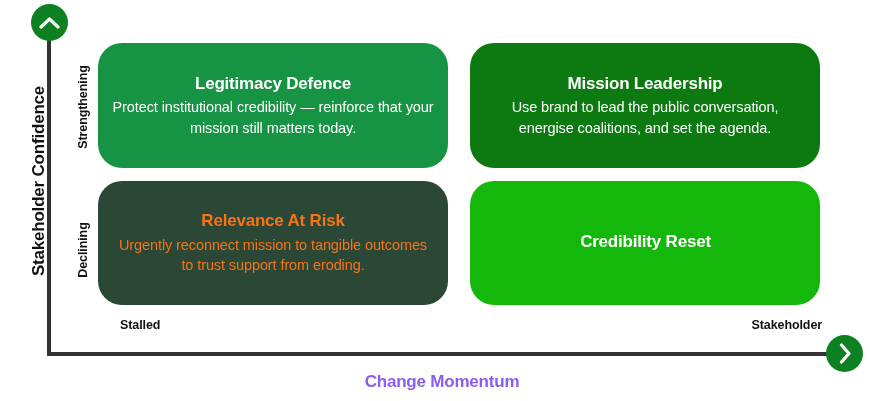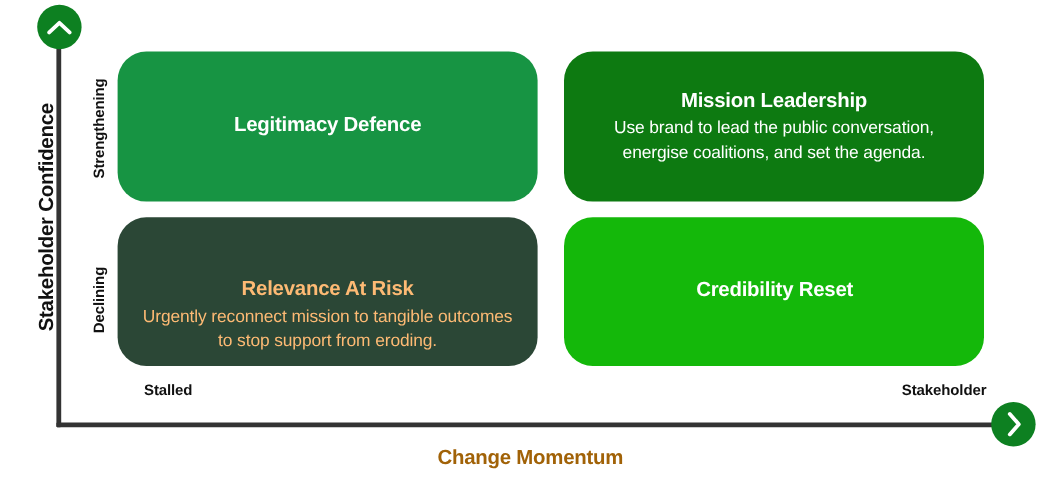--- a/index.html
+++ b/index.html
@@ -95,21 +95,21 @@
   .x-axis-cap svg { display: block; }
 
   .x-axis-title {
     position: absolute;
     left: 47px;
     top: 372px;
     width: 790px;
     text-align: center;
     font-size: 17px;
     font-weight: bold;
-    color: #a16207;
+    color: #8b5cf6;
     letter-spacing: -0.2px;
   }
 
   .x-tick {
     position: absolute;
     top: 318px;
     font-size: 12.5px;
     font-weight: bold;
     color: #111111;
     white-space: nowrap;
@@ -177,29 +177,30 @@
         <path d="M3.5 2 L11 10.5 L3.5 19" fill="none" stroke="#ffffff" stroke-width="3.2" stroke-linecap="round" stroke-linejoin="round"></path>
       </svg>
     </span>
   </div>
   <div class="x-axis-title">Change Momentum</div>
   <div class="x-tick x-tick-left">Stalled</div>
   <div class="x-tick x-tick-right">Stakeholder</div>
 
   <div class="quadrant" id="q-top-left" style="background: rgb(23, 148, 67); color: rgb(255, 255, 255);">
     <div class="q-title">Legitimacy Defence</div>
+    <div class="q-desc">Protect institutional credibility — reinforce that your mission still matters today.</div>
   </div>
 
   <div class="quadrant" id="q-top-right" style="background: rgb(13, 122, 17); color: rgb(255, 255, 255);">
     <div class="q-title">Mission Leadership</div>
     <div class="q-desc">Use brand to lead the public conversation, energise coalitions, and set the agenda.</div>
   </div>
 
-  <div class="quadrant" id="q-bottom-left" style="background: rgb(43, 71, 54); color: #fdba74; justify-content: flex-end;">
+  <div class="quadrant" id="q-bottom-left" style="background: rgb(43, 71, 54); color: #f97316;">
     <div class="q-title">Relevance At Risk</div>
-    <div class="q-desc">Urgently reconnect mission to tangible outcomes to stop support from eroding.</div>
+    <div class="q-desc">Urgently reconnect mission to tangible outcomes to trust support from eroding.</div>
   </div>
 
   <div class="quadrant" id="q-bottom-right" style="background: rgb(20, 184, 10); color: rgb(255, 255, 255);">
     <div class="q-title">Credibility Reset</div>
   </div>
 
 </div>
 
 </body></html>

